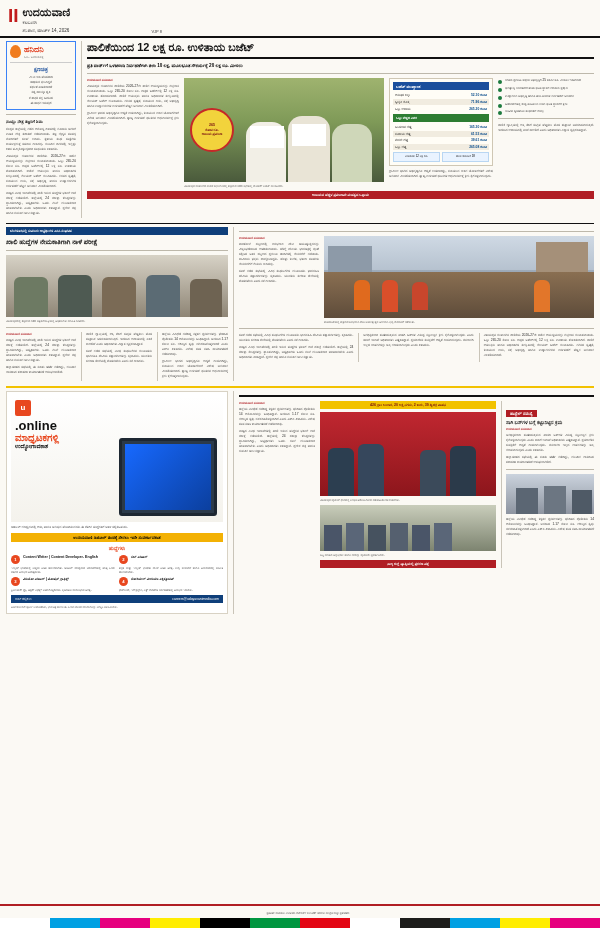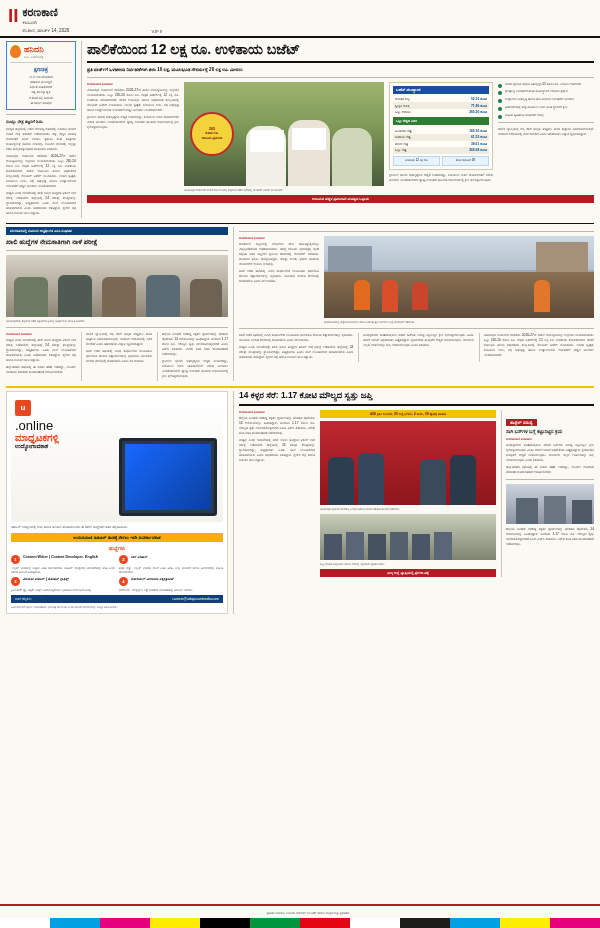--- a/index.html
+++ b/index.html
@@ -62,28 +62,28 @@
   .b-chip div{flex:1;background:#e9f3ff;border:1px solid #b9d6f2;font-size:2.9px;padding:2px;text-align:center;line-height:1.3;}
 
   
   .bl{position:relative;padding-left:7px;font-size:3.2px;line-height:1.5;color:#222;margin-bottom:3px;text-align:justify;}
   .bl:before{content:"";position:absolute;left:0;top:2px;width:4px;height:4px;background:#1b7a3d;border-radius:50%;}
 
   
   .band{background:#0f3f7a;color:#fff;font-size:3.6px;font-weight:bold;padding:2px 4px;}
   .band.red{background:#b01e24;}
   .band.yellow{background:#f2c200;color:#7a1212;}
-  .hl-big{font-size:14px;font-weight:bold;line-height:1.15;color:#111;}
+  .hl-big{font-size:11px;font-weight:bold;line-height:1.15;color:#111;}
   .hl-mid{font-size:6.6px;font-weight:bold;line-height:1.2;color:#111;}
 
   
   .ad{border:1px solid #d8d2c4;background:#fff;padding:4px;}
   .ad-top{background:linear-gradient(180deg,#ffffff,#f4f2ec);padding:4px;position:relative;height:118px;overflow:hidden;}
   .ad-logo{width:16px;height:16px;background:#e8471f;color:#fff;font-size:8px;font-weight:bold;display:flex;align-items:center;justify-content:center;border-radius:2px;}
-  .ad-online{font-size:13px;font-weight:normal;color:#111;line-height:1;}
+  .ad-online{font-size:13px;font-weight:bold;color:#111;line-height:1;}
   .ad-kan{font-size:10px;font-weight:bold;color:#e8471f;line-height:1.1;}
   .ad-sub{font-size:6px;font-weight:bold;color:#111;}
   .monitor{position:absolute;right:6px;bottom:6px;width:92px;height:72px;background:#2b3a4a;border-radius:3px;border:3px solid #1d2732;}
   .monitor .scr{position:absolute;inset:3px;background:#0d6efd;background:linear-gradient(135deg,#1769ff,#0b3f9e);}
   .ad-strip{background:#f3b104;font-size:4.4px;font-weight:bold;text-align:center;padding:2px;margin-top:3px;}
   .ad-grid{display:flex;gap:4px;margin-top:3px;}
   .ad-item{flex:1;}
   .ad-hd{display:flex;gap:3px;align-items:flex-start;}
   .ad-num{min-width:9px;height:9px;border-radius:50%;background:#e8471f;color:#fff;font-size:4.2px;display:flex;align-items:center;justify-content:center;font-weight:bold;}
   .ad-tl{font-size:3.6px;font-weight:bold;color:#111;line-height:1.25;}
@@ -107,21 +107,21 @@
 </style>
 </head>
 <body>
 
 <div class="page">
 
   <div class="masthead">
     <div class="mh-left">
       <div class="mh-logo">II</div>
       <div>
-        <div class="mh-name">ಕರಣಕಾಣಿ</div>
+        <div class="mh-name">ಉದಯವಾಣಿ</div>
         <div class="mh-sub">ಕಲಬುರಗಿ</div>
         <div class="mh-sub">ಶನಿವಾರ, ಮಾರ್ಚ್ 14, 2026</div>
       </div>
     </div>
     <div class="mh-right">VJP 8</div>
   </div>
 
   <div class="cols">
 
     <div class="col c1">
@@ -382,21 +382,20 @@
 
         <div class="ad-foot">
           <span>ಅರ್ಜಿ ಸಲ್ಲಿಸಲು</span>
           <span>careers@udayavanimedia.com</span>
         </div>
         <div class="cap">ಅರ್ಜಿಯೊಂದಿಗೆ ಪೂರ್ಣ ಬಯೋಡೇಟಾ, ಭಾವಚಿತ್ರ ಹಾಗೂ ಈ ಹಿಂದಿನ ಕೆಲಸದ ಮಾದರಿಗಳನ್ನು ಲಗತ್ತಿಸಿ ಕಳುಹಿಸಬೇಕು.</div>
       </div>
     </div>
 
     <div class="col rule-v" style="flex:1;padding-left:5px;">
-      <div class="hl-big" style="font-size:8.4px;">14 ಕಳ್ಳರ ಸೆರೆ: 1.17 ಕೋಟಿ ಮೌಲ್ಯದ ಸ್ವತ್ತು ಜಪ್ತಿ</div>
       <div class="thick"></div>
       <div style="display:flex;gap:5px;">
         <div style="width:76px;">
           <div class="byline">ಉದಯವಾಣಿ ಸಮಾಚಾರ</div>
           <div class="txt">
             <p>ಜಿಲ್ಲೆಯ ವಿವಿಧೆಡೆ ನಡೆದಿದ್ದ ಕಳ್ಳತನ ಪ್ರಕರಣಗಳನ್ನು ಭೇದಿಸಿದ ಪೊಲೀಸರು 14 ಆರೋಪಿಗಳನ್ನು ಬಂಧಿಸಿದ್ದಾರೆ. ಅವರಿಂದ 1.17 ಕೋಟಿ ರೂ. ಮೌಲ್ಯದ ಸ್ವತ್ತು ವಶಪಡಿಸಿಕೊಳ್ಳಲಾಗಿದೆ ಎಂದು ಎಸ್‌ಪಿ ತಿಳಿಸಿದರು. ವಿಶೇಷ ತಂಡ ರಚಿಸಿ ಕಾರ್ಯಾಚರಣೆ ನಡೆಸಲಾಗಿತ್ತು.</p>
             <p>ರಾಜ್ಯದ ವಿವಿಧ ಇಲಾಖೆಗಳಲ್ಲಿ ಖಾಲಿ ಇರುವ ಹುದ್ದೆಗಳ ಭರ್ತಿಗೆ ನಾಳೆ ಪರೀಕ್ಷೆ ನಡೆಯಲಿದೆ. ಜಿಲ್ಲೆಯಲ್ಲಿ 24 ಪರೀಕ್ಷಾ ಕೇಂದ್ರಗಳನ್ನು ಸ್ಥಾಪಿಸಲಾಗಿದ್ದು, ಅಭ್ಯರ್ಥಿಗಳು ಒಂದು ಗಂಟೆ ಮುಂಚಿತವಾಗಿ ಹಾಜರಾಗಬೇಕು ಎಂದು ಅಧಿಕಾರಿಗಳು ತಿಳಿಸಿದ್ದಾರೆ. ಪ್ರವೇಶ ಪತ್ರ ಹಾಗೂ ಗುರುತಿನ ಚೀಟಿ ಕಡ್ಡಾಯ.</p>
           </div>
         </div>
         <div style="flex:1;">

